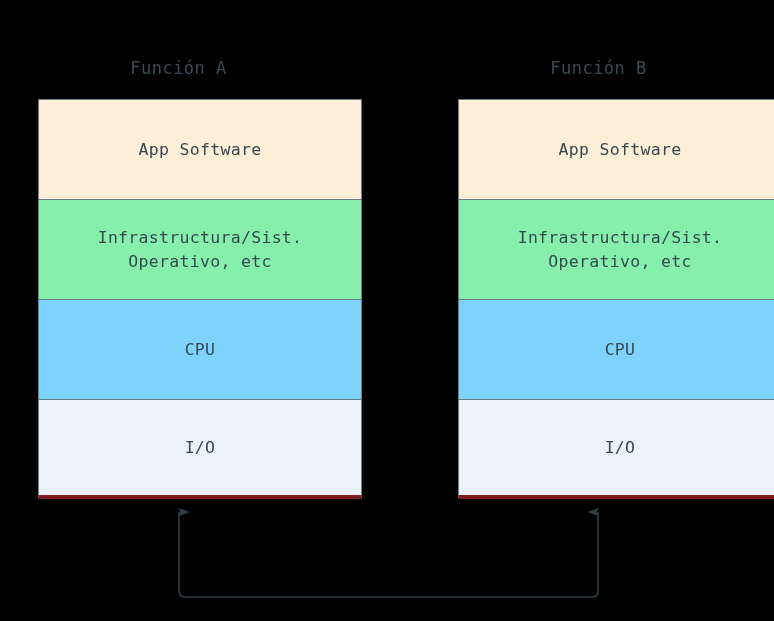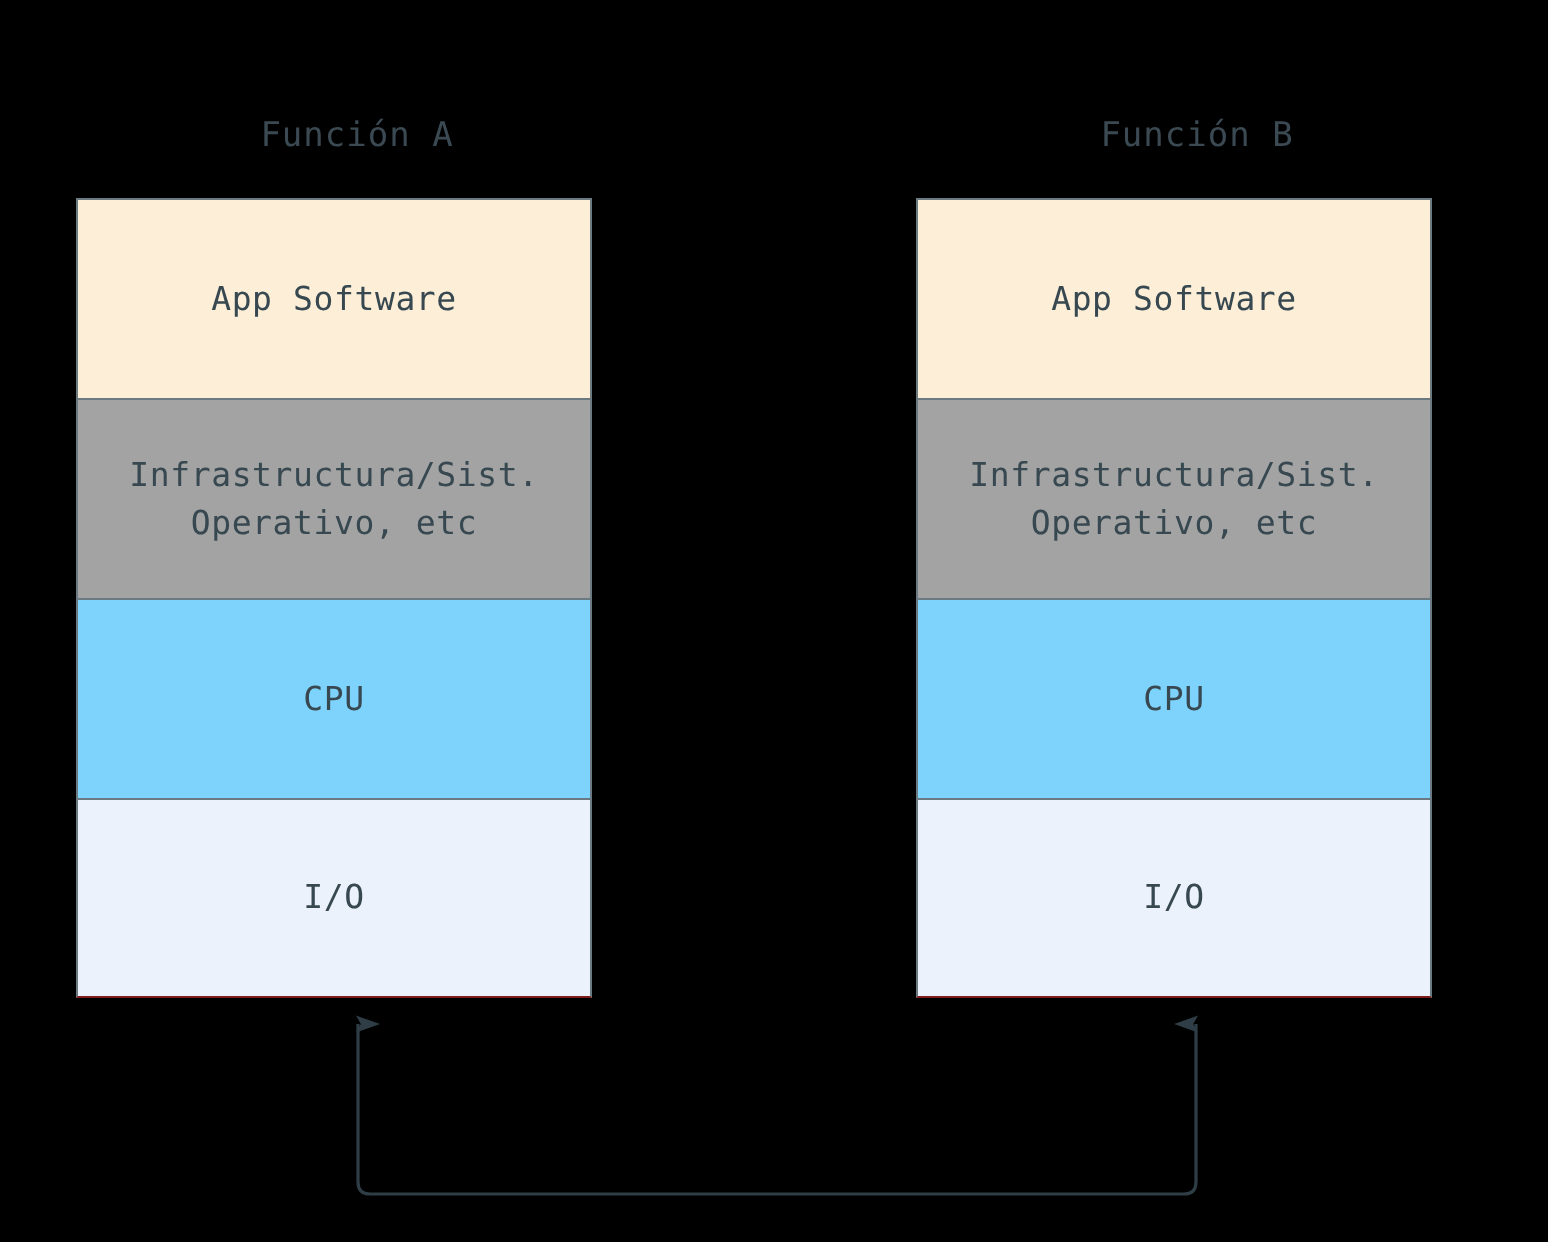--- a/index.html
+++ b/index.html
@@ -27,40 +27,40 @@
   }
 
   .stack {
     position: absolute;
     width: 281px;
     box-sizing: border-box;
   }
 
   .layer {
     box-sizing: border-box;
-    width: 258px;
+    width: 324px;
     height: 100px;
     border: 1px solid #6a7a80;
     border-bottom: none;
     display: flex;
     align-items: center;
     justify-content: center;
     text-align: center;
     color: #374850;
     font-size: 16.5px;
     line-height: 24px;
     letter-spacing: 0.3px;
     white-space: pre-line;
   }
   .layer:last-child {
-    border-bottom: 1px solid #7f1d1d;
+    border-bottom: 4px solid #7f1d1d;
   }
 
   .layer-app   { background: #fdeed8; }
-  .layer-infra { background: #a3a3a3; }
+  .layer-infra { background: #86efac; }
   .layer-cpu   { background: #7dd3fc; }
   .layer-io    { background: #ecf2fb; }
 
   #connector {
     position: absolute;
     left: 0;
     top: 0;
     width: 774px;
     height: 621px;
     pointer-events: none;

